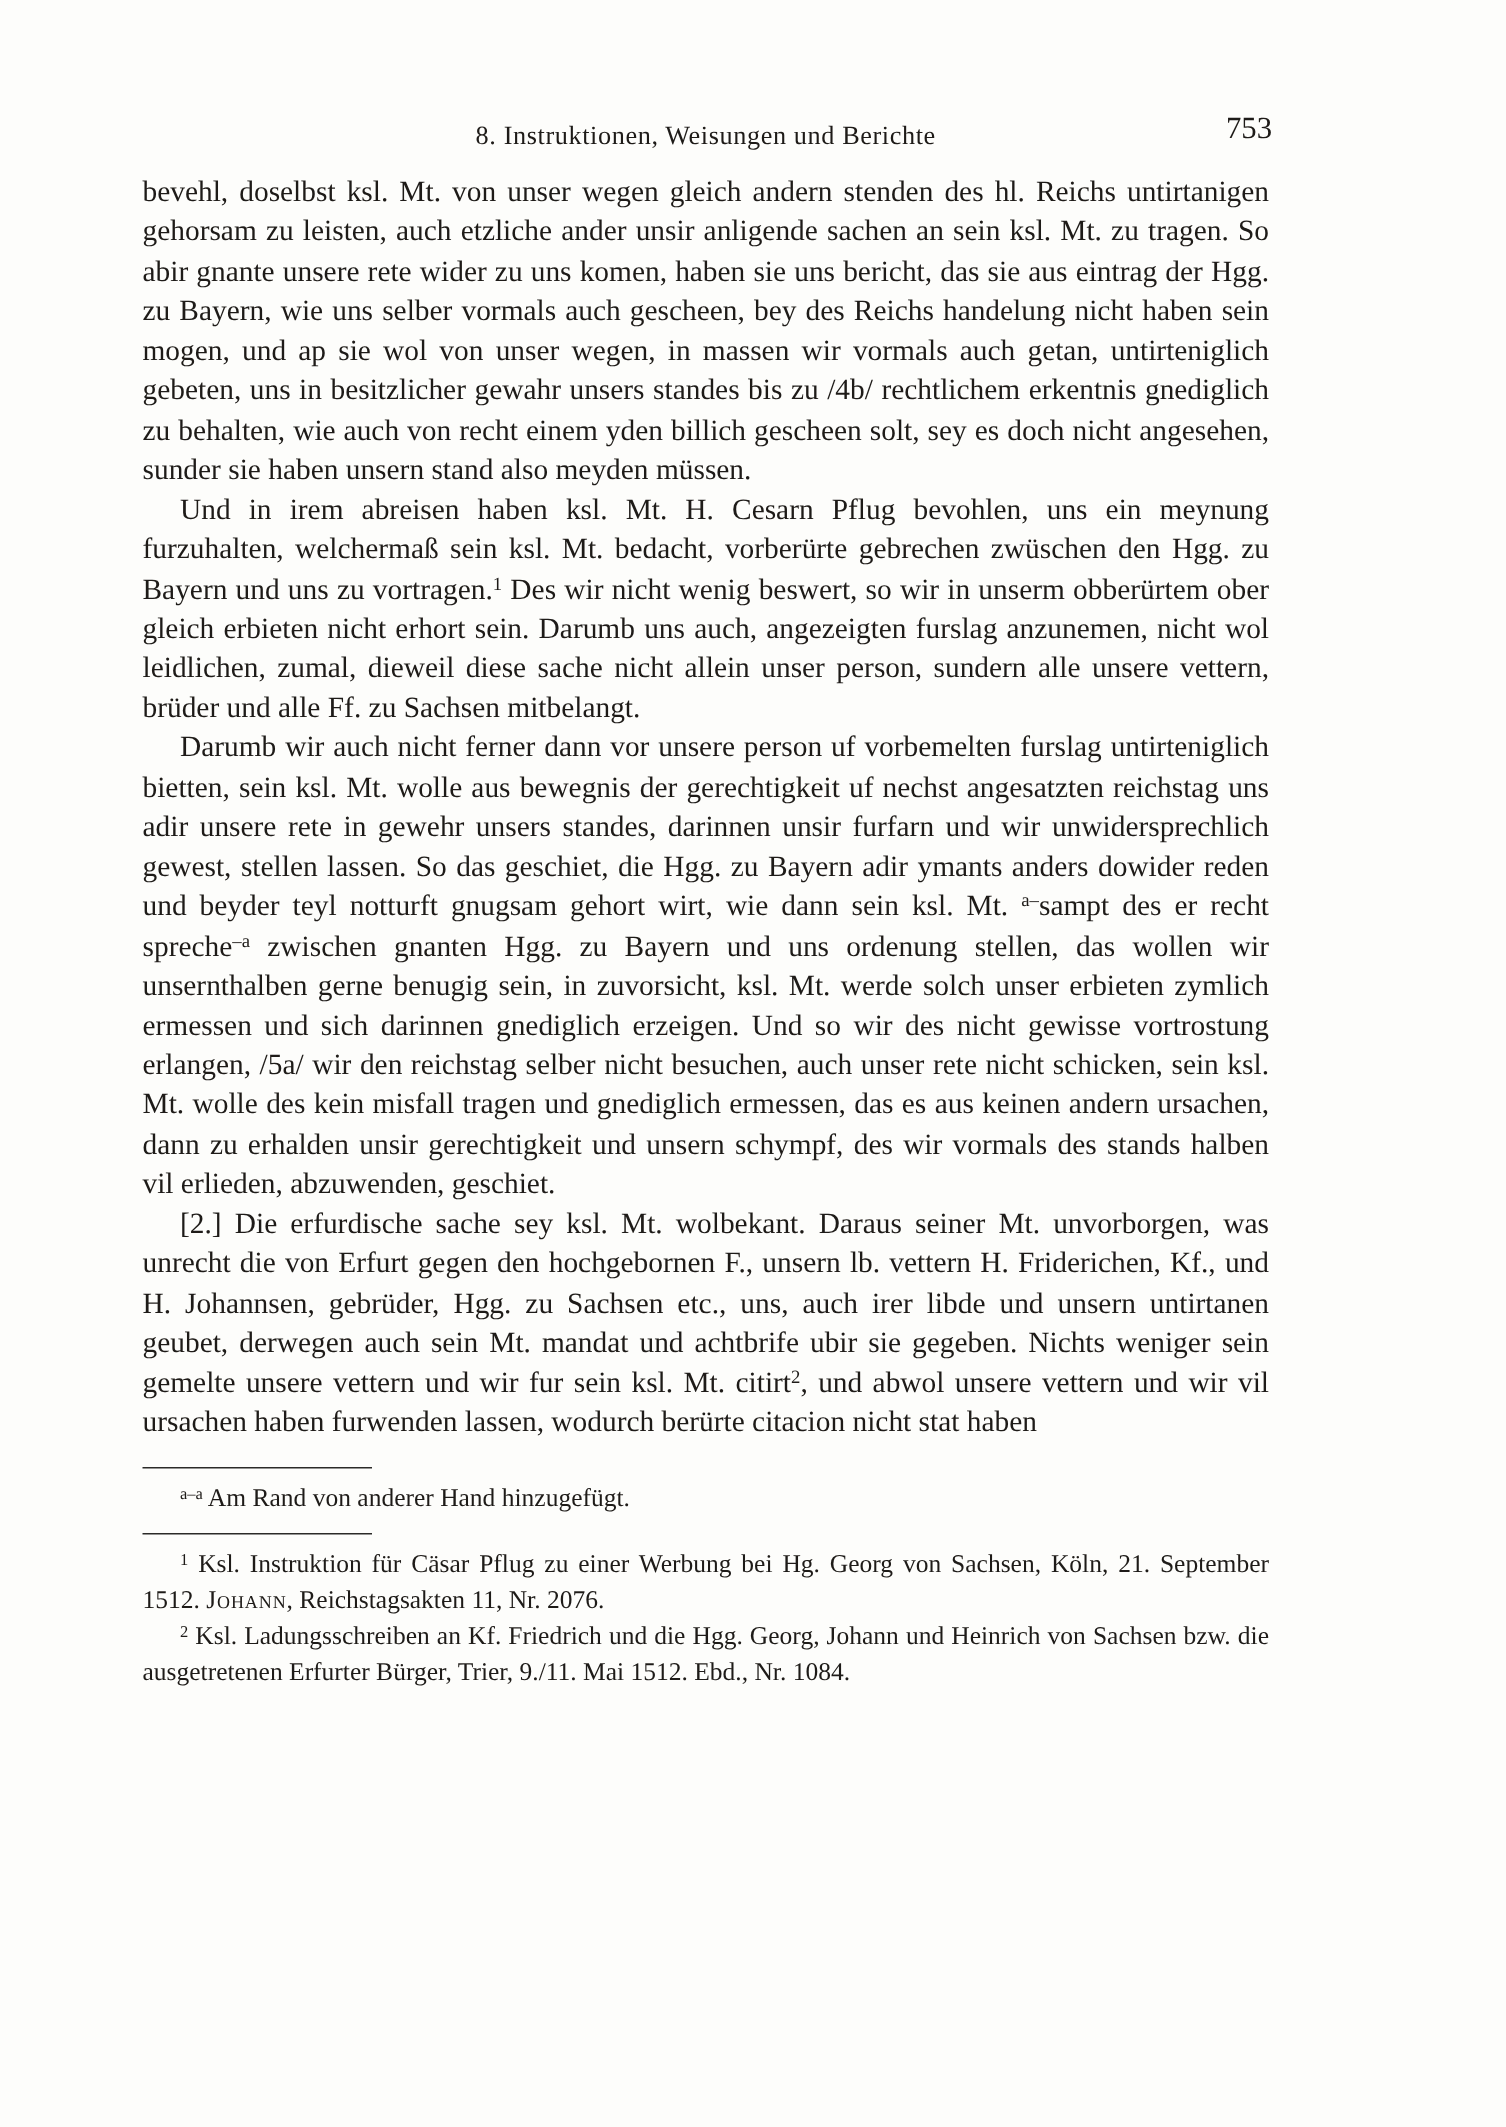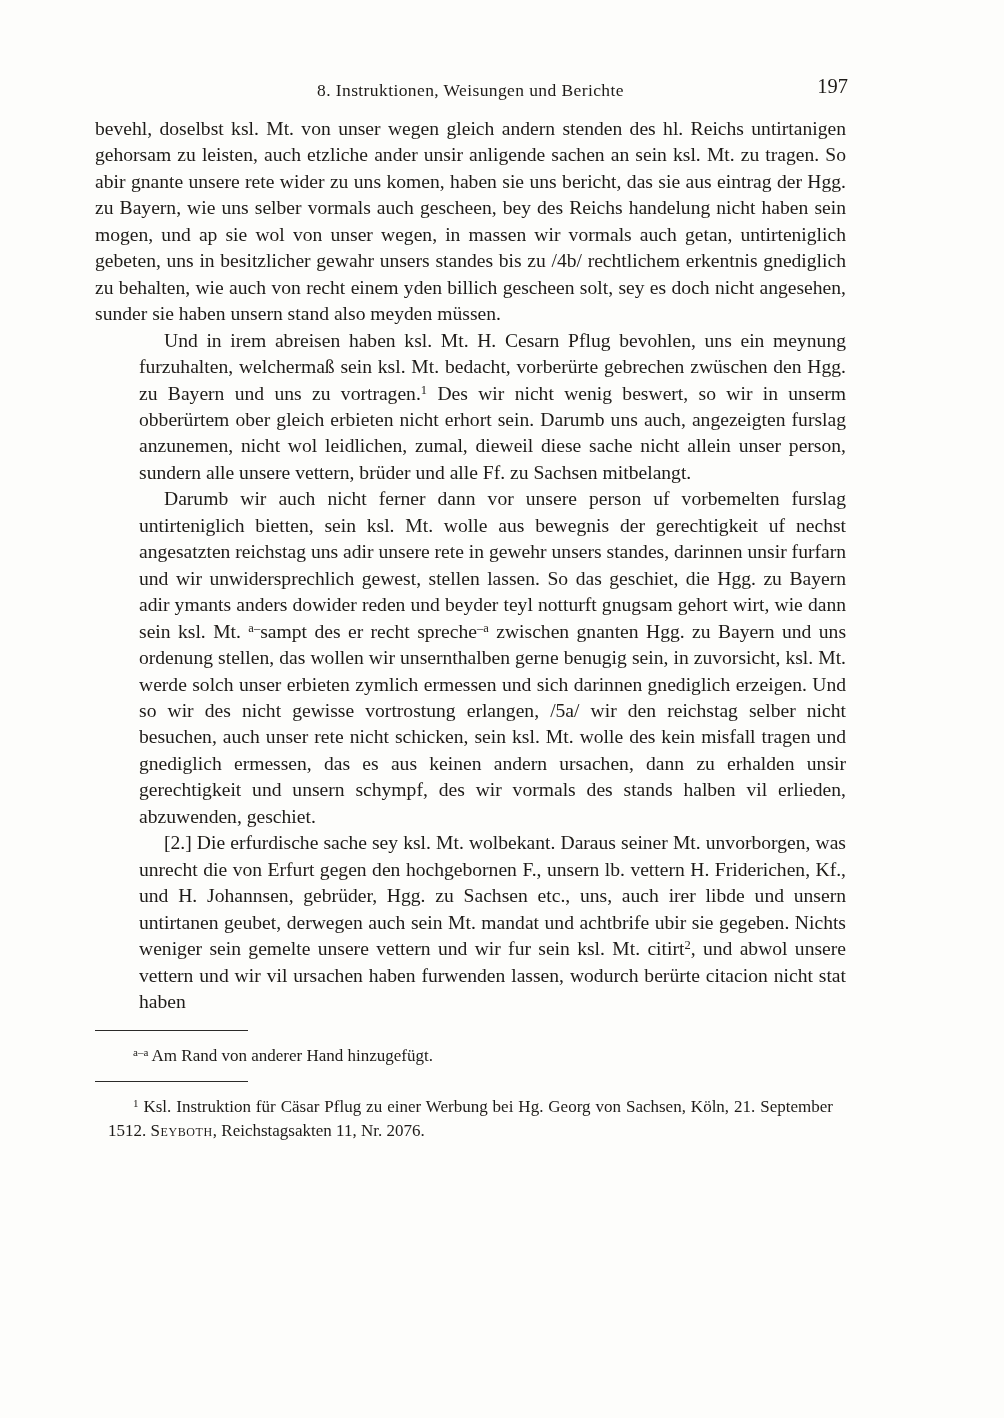--- a/index.html
+++ b/index.html
@@ -42,21 +42,20 @@
     font-size: 20.5px;
   }
   .body-par {
     margin: 0;
     font-size: 19.6px;
     line-height: 26.45px;
     text-align: justify;
   }
   .body-par.indent {
     text-indent: 25px;
-    margin-left: 44px;
   }
   .seg-i { }
   .seg-sup {
     font-size: 12.5px;
     line-height: 0;
     position: relative;
     top: -6px;
   }
   .seg-sc {
     font-variant: small-caps;
@@ -64,55 +63,56 @@
   }
   .fn-rule {
     border: 0;
     border-top: 1.4px solid #2b2a28;
     width: 153px;
     margin: 0;
   }
   .fn-rule.apparatus-rule { margin-top: 15px; margin-bottom: 8px; }
   .fn-rule.notes-rule { margin-top: 12px; margin-bottom: 8px; }
   .apparatus-note, .footnote {
-    margin: 13px;
+    margin: 0;
     font-size: 17px;
     line-height: 23.8px;
     text-align: justify;
     text-indent: 25px;
   }
   .apparatus-note .seg-sup, .footnote .seg-sup {
     font-size: 11px;
     top: -5px;
   }
 </style>
 </head>
 <body>
 
 <div class="page">
   <div class="content">
 
     <div class="running-header">
       <span class="header-title">8. Instruktionen, Weisungen und Berichte</span>
-      <span class="page-number">197</span>
+      <span class="page-number">753</span>
     </div>
 
     <div id="body-text">
         <p class="body-par"><span>bevehl, doselbst ksl. Mt. von unser wegen gleich andern stenden des hl. Reichs untirtanigen gehorsam zu leisten, auch etzliche ander unsir anligende sachen an sein ksl. Mt. zu tragen. So abir gnante unsere rete wider zu uns komen, haben sie uns bericht, das sie aus eintrag der Hgg. zu Bayern, wie uns selber vormals auch gescheen, bey des Reichs handelung nicht haben sein mogen, und ap sie wol von unser wegen, in massen wir vormals auch getan, untirteniglich gebeten, uns in besitzlicher gewahr unsers standes bis zu </span><span class="seg-i">/4b/</span><span> rechtlichem erkentnis gnediglich zu behalten, wie auch von recht einem yden billich gescheen solt, sey es doch nicht angesehen, sunder sie haben unsern stand also meyden müssen.</span></p>
         <p class="body-par indent"><span>Und in irem abreisen haben ksl. Mt. H. Cesarn Pflug bevohlen, uns ein meynung furzuhalten, welchermaß sein ksl. Mt. bedacht, vorberürte gebrechen zwüschen den Hgg. zu Bayern und uns zu vortragen.</span><span class="seg-sup">1</span><span> Des wir nicht wenig beswert, so wir in unserm obberürtem ober gleich erbieten nicht erhort sein. Darumb uns auch, angezeigten furslag anzunemen, nicht wol leidlichen, zumal, dieweil diese sache nicht allein unser person, sundern alle unsere vettern, brüder und alle Ff. zu Sachsen mitbelangt.</span></p>
         <p class="body-par indent"><span>Darumb wir auch nicht ferner dann vor unsere person uf vorbemelten furslag untirteniglich bietten, sein ksl. Mt. wolle aus bewegnis der gerechtigkeit uf nechst angesatzten reichstag uns adir unsere rete in gewehr unsers standes, darinnen unsir furfarn und wir unwidersprechlich gewest, stellen lassen. So das geschiet, die Hgg. zu Bayern adir ymants anders dowider reden und beyder teyl notturft gnugsam gehort wirt, wie dann sein ksl. Mt. </span><span class="seg-sup">a–</span><span>sampt des er recht spreche</span><span class="seg-sup">–a</span><span> zwischen gnanten Hgg. zu Bayern und uns ordenung stellen, das wollen wir unsernthalben gerne benugig sein, in zuvorsicht, ksl. Mt. werde solch unser erbieten zymlich ermessen und sich darinnen gnediglich erzeigen. Und so wir des nicht gewisse vortrostung erlangen, </span><span class="seg-i">/5a/</span><span> wir den reichstag selber nicht besuchen, auch unser rete nicht schicken, sein ksl. Mt. wolle des kein misfall tragen und gnediglich ermessen, das es aus keinen andern ursachen, dann zu erhalden unsir gerechtigkeit und unsern schympf, des wir vormals des stands halben vil erlieden, abzuwenden, geschiet.</span></p>
         <p class="body-par indent"><span class="seg-i">[2.]</span><span> Die erfurdische sache sey ksl. Mt. wolbekant. Daraus seiner Mt. unvorborgen, was unrecht die von Erfurt gegen den hochgebornen F., unsern lb. vettern H. Friderichen, Kf., und H. Johannsen, gebrüder, Hgg. zu Sachsen etc., uns, auch irer libde und unsern untirtanen geubet, derwegen auch sein Mt. mandat und achtbrife ubir sie gegeben. Nichts weniger sein gemelte unsere vettern und wir fur sein ksl. Mt. citirt</span><span class="seg-sup">2</span><span>, und abwol unsere vettern und wir vil ursachen haben furwenden lassen, wodurch berürte citacion nicht stat haben</span></p>
       </div>
 
     <hr class="fn-rule apparatus-rule">
 
     <div id="apparatus">
         <p class="apparatus-note"><span class="seg-sup seg-i">a–a</span><span class="seg-i"> Am Rand von anderer Hand hinzugefügt.</span></p>
       </div>
 
     <hr class="fn-rule notes-rule">
 
     <div id="footnotes">
-        <p class="footnote"><span class="seg-sup">1</span><span class="seg-i"> Ksl. Instruktion für Cäsar Pflug zu einer Werbung bei Hg. Georg von Sachsen, Köln, 21. September 1512. </span><span class="seg-sc">Seyboth</span><span class="seg-i">, Reichstagsakten 11, Nr. 2076.</span></p>
+        <p class="footnote"><span class="seg-sup">1</span><span class="seg-i"> Ksl. Instruktion für Cäsar Pflug zu einer Werbung bei Hg. Georg von Sachsen, Köln, 21. September 1512. </span><span class="seg-sc">Johann</span><span class="seg-i">, Reichstagsakten 11, Nr. 2076.</span></p>
+        <p class="footnote"><span class="seg-sup">2</span><span class="seg-i"> Ksl. Ladungsschreiben an Kf. Friedrich und die Hgg. Georg, Johann und Heinrich von Sachsen bzw. die ausgetretenen Erfurter Bürger, Trier, 9./11. Mai 1512. Ebd., Nr. 1084.</span></p>
       </div>
 
   </div>
 </div>
 
 </body></html>

